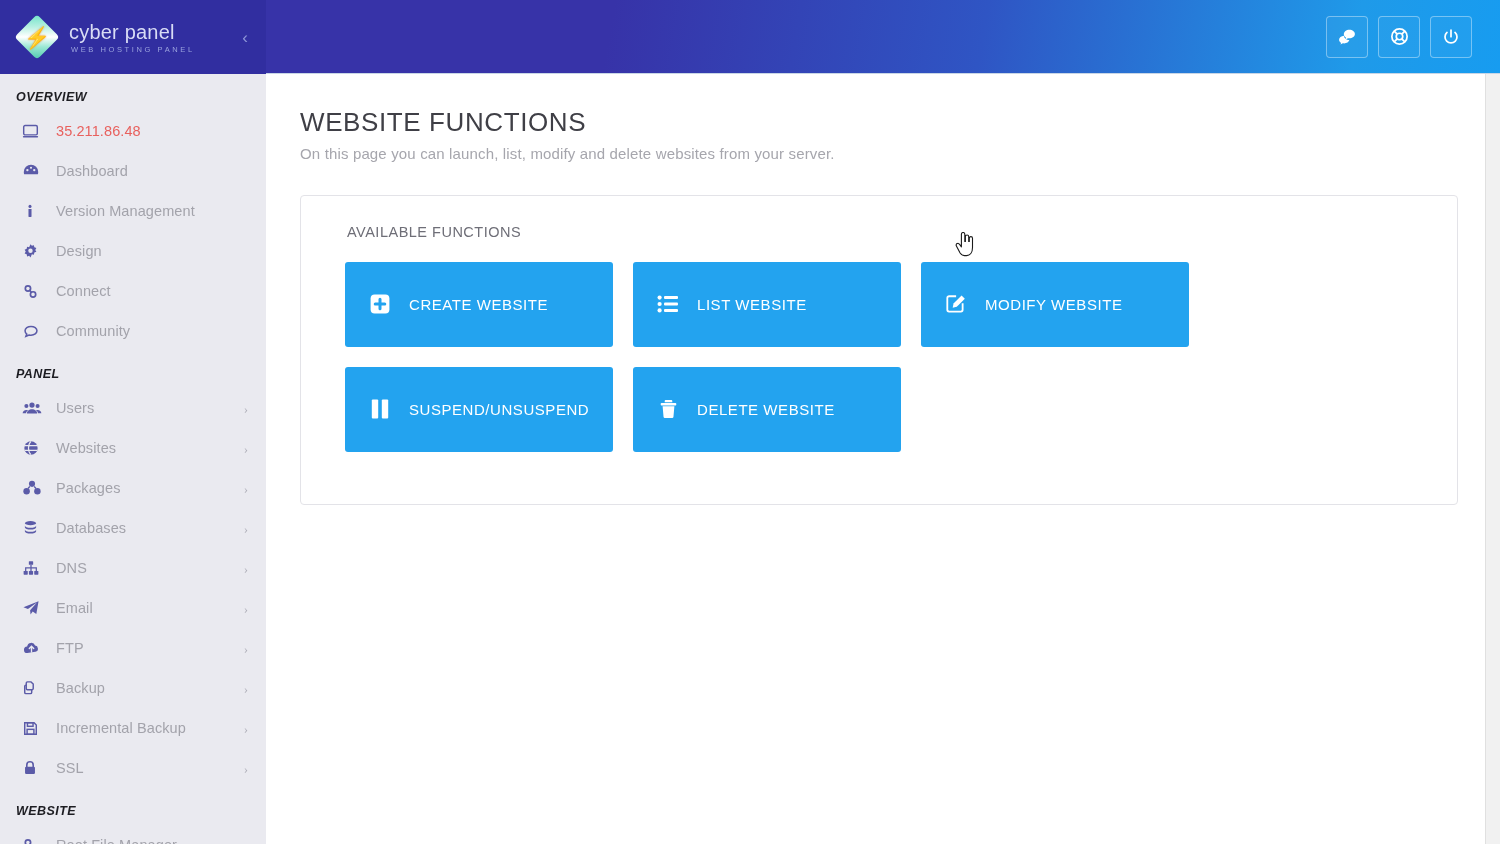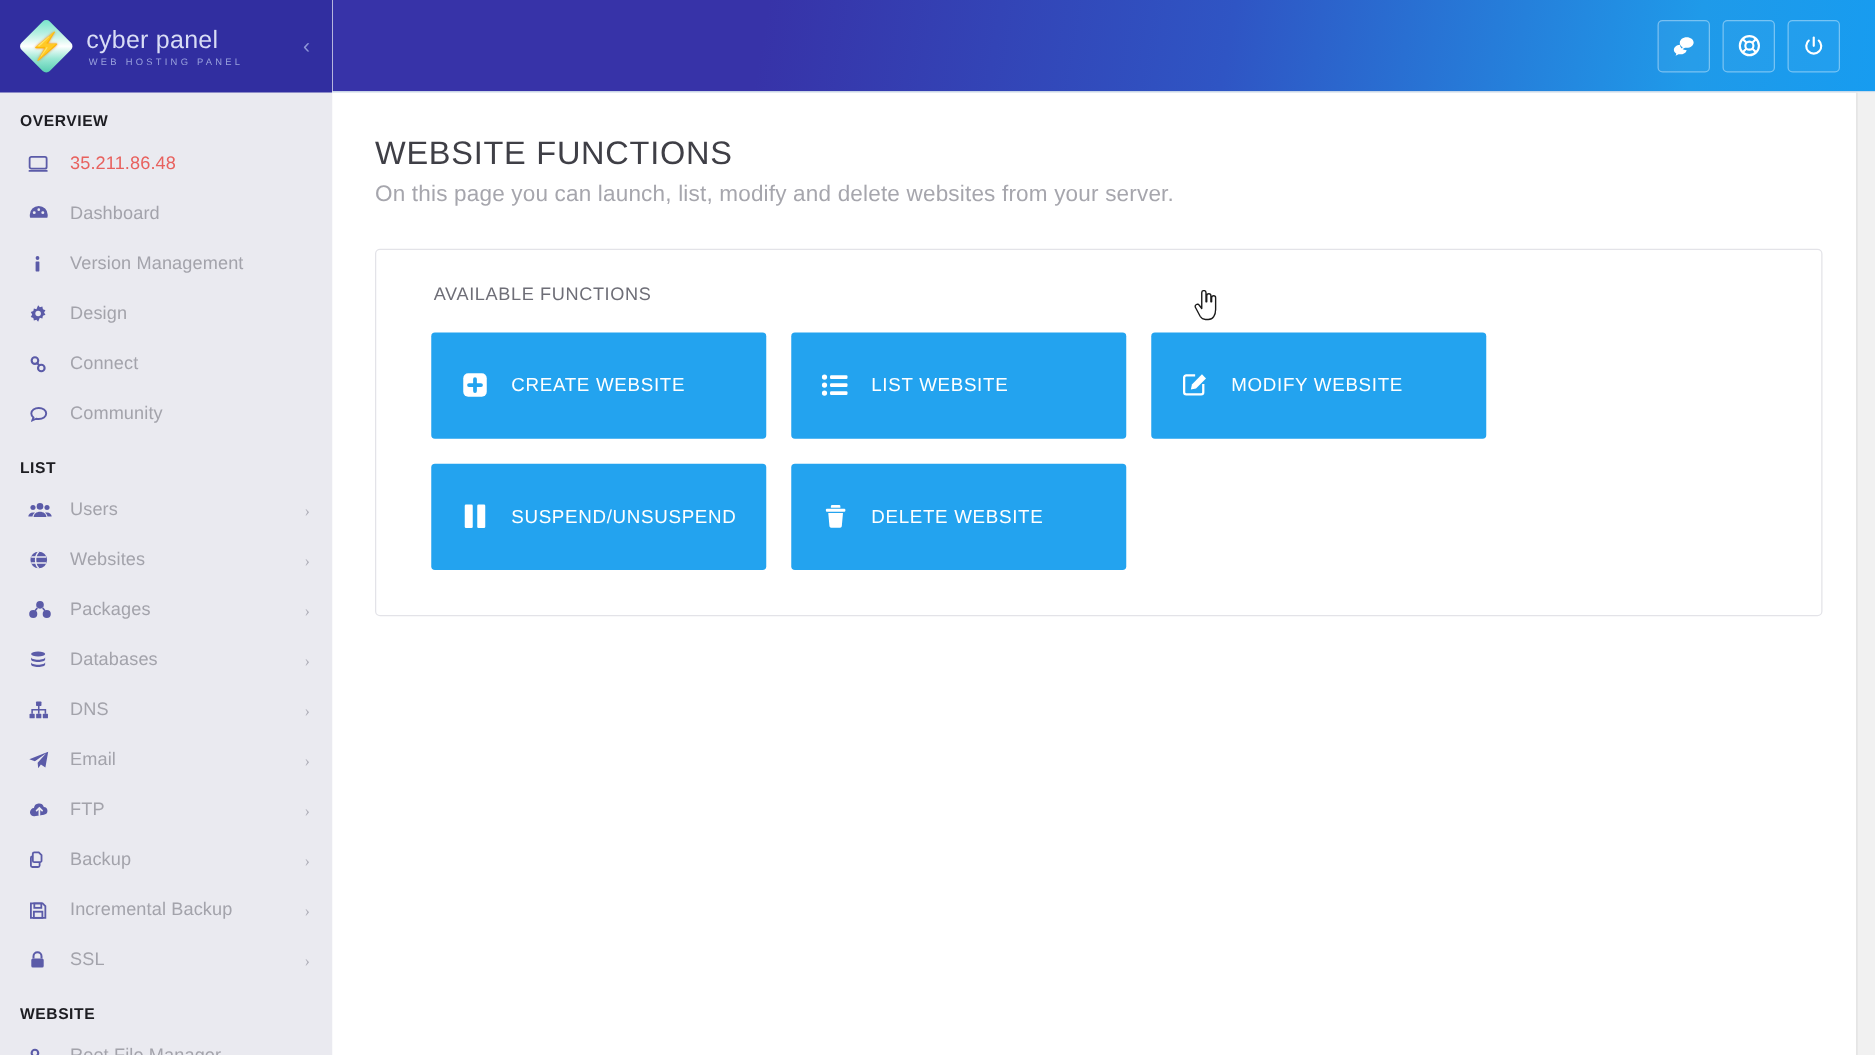--- a/index.html
+++ b/index.html
@@ -60,20 +60,21 @@
     transform: translateY(-50%);
     color: #8e96d8; font-size: 17px; line-height: 1;
     cursor: pointer; user-select: none;
   }
 
   .nav-scroll { height: 770px; overflow: hidden; }
   .nav-section {
     font-size: 12.5px; font-weight: bold; color: #1d1d22;
     letter-spacing: .45px;
     padding: 16px 0 7px 16px;
+    font-style: italic;
   }
   .nav-item {
     display: flex; align-items: center;
     height: 40px; padding: 0 18px 0 22px;
     cursor: pointer; position: relative; text-align: right;
   }
   .nav-icon {
     width: 26px; flex: 0 0 26px;
     display: flex; align-items: center; justify-content: flex-start;
     color: #5b5ba8;
@@ -111,30 +112,30 @@
     background: rgba(255,255,255,.04);
   }
   .topbtn svg { display: block; }
 
   .content { padding: 34px 42px 0 34px; }
   .page-title {
     font-size: 26px; color: #3f3f46; font-weight: 300;
     letter-spacing: .6px; line-height: 1.1;
   }
   .page-sub {
-    font-size: 18px; color: #a6a6ad; margin-top: 8px;
+    font-size: 15px; color: #a6a6ad; margin-top: 8px;
     letter-spacing: .15px;
   }
 
   .panel {
     margin-top: 33px;
     border: 1px solid #e3e3e8;
     border-radius: 4px;
     background: #fff;
-    padding: 28px 30px 36px 44px;
+    padding: 28px 30px 52px 44px;
   }
   .panel-heading {
     font-size: 14.5px; color: #6e6e77; letter-spacing: .5px;
     margin-bottom: 22px; margin-left: 2px;
   }
   .btn-grid {
     display: flex; flex-wrap: wrap; gap: 20px;
     max-width: 888px;
   }
   .fn-btn {
@@ -251,21 +252,21 @@
 
       <div class="nav-item">
         <span class="nav-icon">
           <svg width="18" height="17" viewBox="0 0 20 20" fill="none" stroke="currentColor" stroke-width="1.8">
               <path d="M17 9.2c0 2.9-3.1 5.2-7 5.2-.8 0-1.6-.1-2.3-.3L4 15.6l1-2.6C3.7 12 3 10.7 3 9.2 3 6.3 6.1 4 10 4s7 2.3 7 5.2z"></path>
             </svg>
         </span>
         <span class="nav-label">Community</span>
       </div>
 
-      <div class="nav-section">LIST</div>
+      <div class="nav-section">PANEL</div>
 
       <div class="nav-item">
         <span class="nav-icon">
           <svg width="20" height="17" viewBox="0 0 22 20" fill="currentColor">
               <circle cx="11" cy="6" r="3.1"></circle>
               <circle cx="4.4" cy="7" r="2.4"></circle>
               <circle cx="17.6" cy="7" r="2.4"></circle>
               <path d="M5 16c0-2.9 2.7-5 6-5s6 2.1 6 5z"></path>
               <path d="M0 15.6c0-2.2 1.9-3.8 4.4-3.8.7 0 1.3.1 1.9.3C4.9 13.1 4 14.3 4 15.6z"></path>
               <path d="M22 15.6c0-2.2-1.9-3.8-4.4-3.8-.7 0-1.3.1-1.9.3 1.4.9 2.3 2.2 2.3 3.5z"></path>

